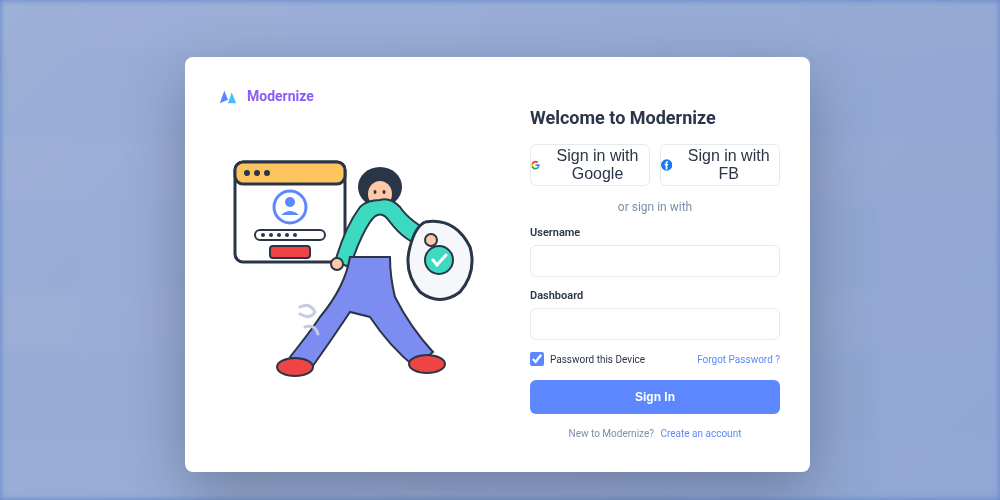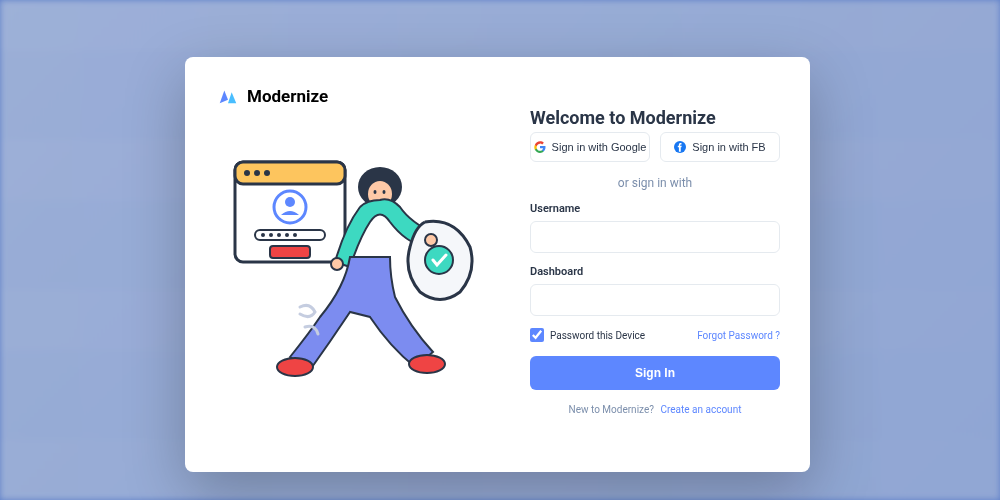--- a/index.html
+++ b/index.html
@@ -3,27 +3,27 @@
 <meta charset="utf-8">
 <style>
 *{box-sizing:border-box;margin:0;padding:0}
 body{font-family:-apple-system,BlinkMacSystemFont,'Segoe UI',Roboto,sans-serif;width:1000px;height:500px;overflow:hidden;background:#5d7fc9;position:relative}
 .bg{position:absolute;inset:0;background:linear-gradient(135deg,#8fa5d0 0%,#7a93c7 100%);filter:blur(3px);opacity:0.85}
 .bg::before{content:"";position:absolute;inset:0;background-image:repeating-linear-gradient(90deg,rgba(255,255,255,0.15) 0 80px,rgba(200,210,235,0.3) 80px 200px),repeating-linear-gradient(0deg,rgba(255,255,255,0.1) 0 60px,rgba(180,195,225,0.2) 60px 150px)}
 .card{position:absolute;top:57px;left:185px;width:625px;height:415px;background:#fff;border-radius:8px;box-shadow:0 20px 60px rgba(0,0,0,0.25);display:flex;overflow:hidden}
 .left{width:52%;padding:28px 32px;position:relative}
 .brand{display:flex;align-items:center;gap:8px}
 .brand-logo{width:22px;height:22px}
-.brand-name{font-size:17px;font-weight:700;color:#000000}
+.brand-name{font-size:14px;font-weight:700;color:#8b5cf6}
 .illustration{position:absolute;top:95px;left:30px;width:280px;height:260px}
 .right{width:48%;padding:50px 30px 0 20px}
-.title{font-size:18px;font-weight:700;color:#2a3547;margin-bottom:4px}
+.title{font-size:18px;font-weight:700;color:#2a3547;margin-bottom:16px}
 .subtitle{font-size:11px;color:#7c8fac;margin-bottom:16px}
 .social-row{display:flex;gap:10px;margin-bottom:14px}
-.social-btn{flex:1;height:30px;border:1px solid #e5eaef;border-radius:6px;background:#fff;display:flex;align-items:center;justify-content:center;gap:6px;font-size:11px;color:#2a3547;cursor:pointer}
+.social-btn{flex:1;height:42px;border:1px solid #e5eaef;border-radius:6px;background:#fff;display:flex;align-items:center;justify-content:center;gap:6px;font-size:16px;color:#2a3547;cursor:pointer}
 .divider{text-align:center;font-size:12px;color:#7c8fac;margin-bottom:12px;position:relative}
 .field-label{font-size:11px;font-weight:600;color:#2a3547;margin-bottom:6px;display:block}
 .field-input{width:100%;height:32px;border:1px solid #e5eaef;border-radius:6px;padding:0 10px;font-size:11px;margin-bottom:12px}
 .row{display:flex;align-items:center;justify-content:space-between;margin-bottom:14px}
 .check{display:flex;align-items:center;gap:6px;font-size:10px;color:#2a3547}
 .check input{width:14px;height:14px;accent-color:#5d87ff}
 .forgot{font-size:10px;color:#5d87ff;text-decoration:none}
 .signin-btn{width:100%;height:34px;background:#5d87ff;color:#fff;border:none;border-radius:6px;font-size:12px;font-weight:700;cursor:pointer;margin-bottom:14px}
 .footer{text-align:center;font-size:10px;color:#7c8fac}
 .footer a{color:#5d87ff;text-decoration:none;margin-left:4px}

